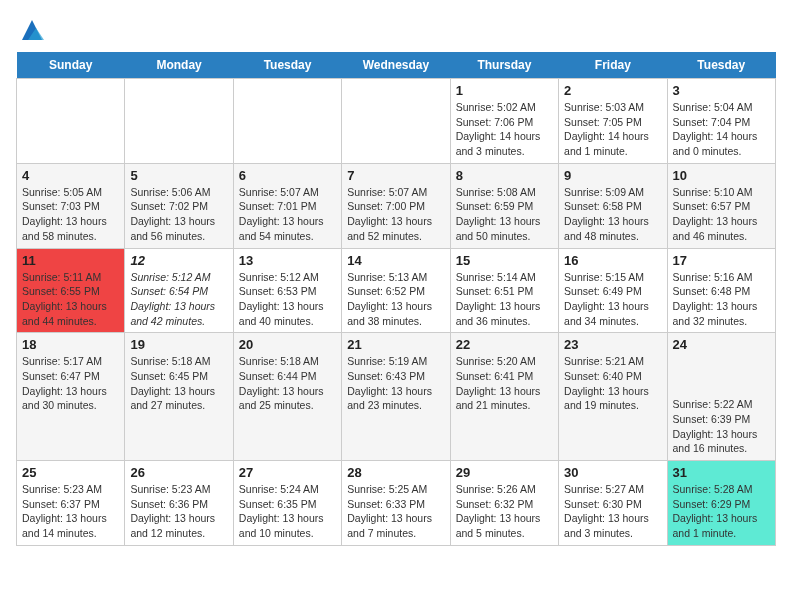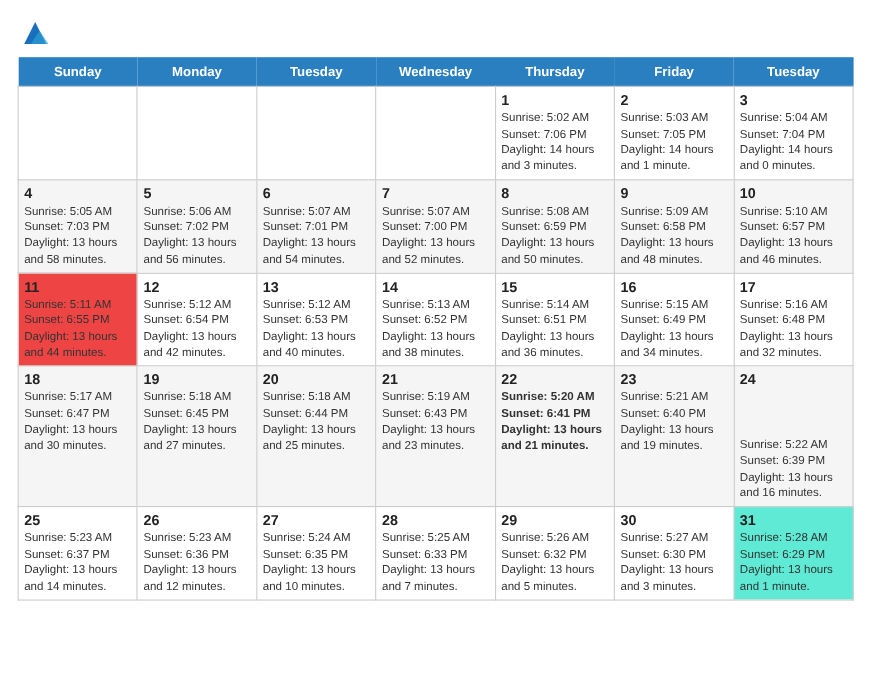--- a/index.html
+++ b/index.html
@@ -201,21 +201,21 @@
         </td>
       </tr>
       <tr>
         <td style="background-color: #ef4444;">
           <span class="date-num">11</span>
           <div class="cell-text" style="white-space: pre-line;">Sunrise: 5:11 AM
 Sunset: 6:55 PM
 Daylight: 13 hours
 and 44 minutes.</div>
         </td>
-        <td style="background-color: rgb(255, 255, 255);">
+        <td style="background-color: rgb(255, 255, 255); font-style: italic;">
           <span class="date-num">12</span>
           <div class="cell-text" style="white-space: pre-line;">Sunrise: 5:12 AM
 Sunset: 6:54 PM
 Daylight: 13 hours
 and 42 minutes.</div>
         </td>
         <td style="background-color: rgb(255, 255, 255);">
           <span class="date-num">13</span>
           <div class="cell-text" style="white-space: pre-line;">Sunrise: 5:12 AM
 Sunset: 6:53 PM
@@ -275,21 +275,21 @@
         </td>
         <td style="background-color: rgb(245, 245, 245);">
           <span class="date-num">21</span>
           <div class="cell-text" style="white-space: pre-line;">Sunrise: 5:19 AM
 Sunset: 6:43 PM
 Daylight: 13 hours
 and 23 minutes.</div>
         </td>
         <td style="background-color: rgb(245, 245, 245);">
           <span class="date-num">22</span>
-          <div class="cell-text" style="white-space: pre-line; font-weight: bold;">Sunrise: 5:20 AM
+          <div class="cell-text" style="white-space: pre-line;">Sunrise: 5:20 AM
 Sunset: 6:41 PM
 Daylight: 13 hours
 and 21 minutes.</div>
         </td>
         <td style="background-color: rgb(245, 245, 245);">
           <span class="date-num">23</span>
           <div class="cell-text" style="white-space: pre-line;">Sunrise: 5:21 AM
 Sunset: 6:40 PM
 Daylight: 13 hours
 and 19 minutes.</div>

